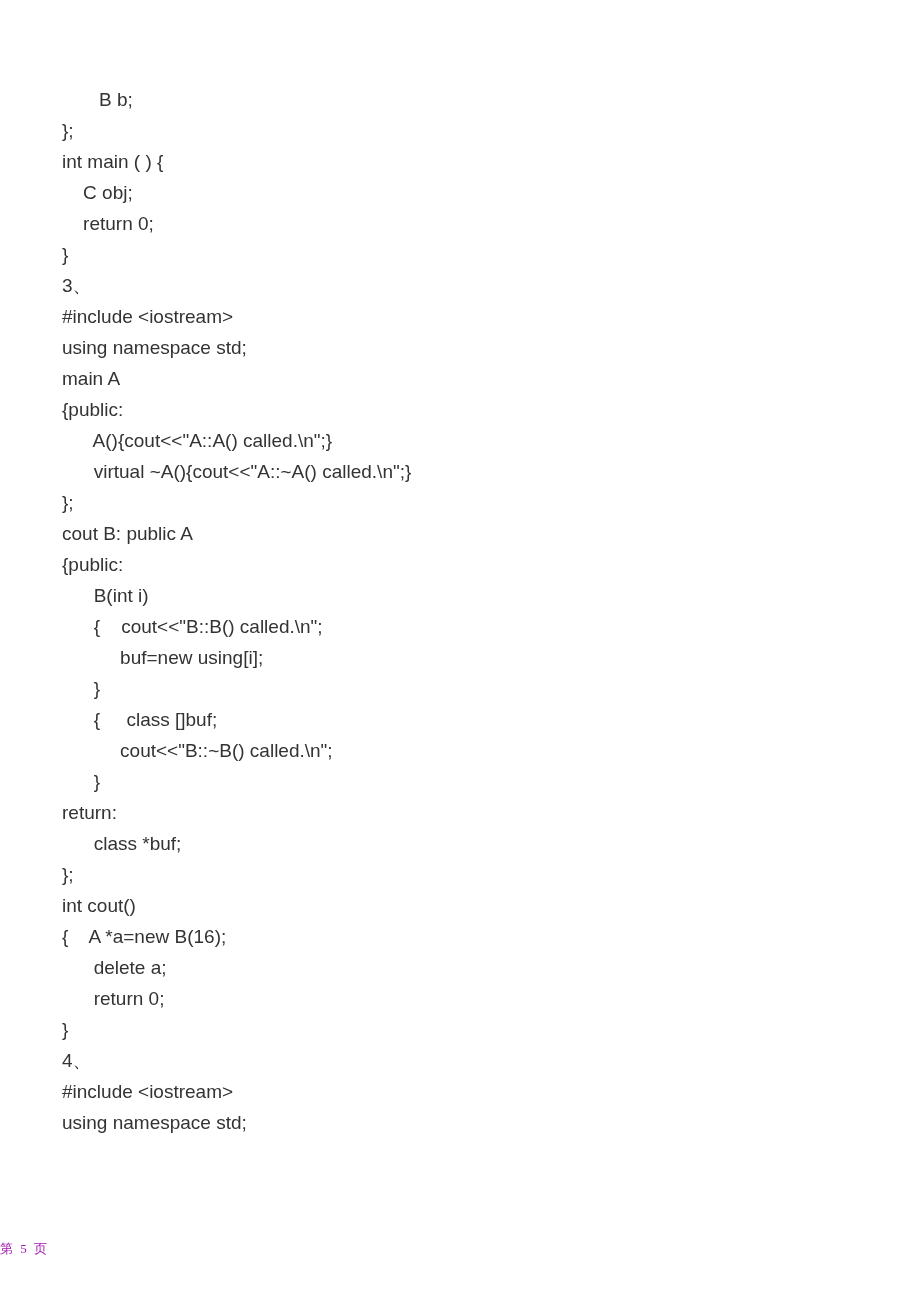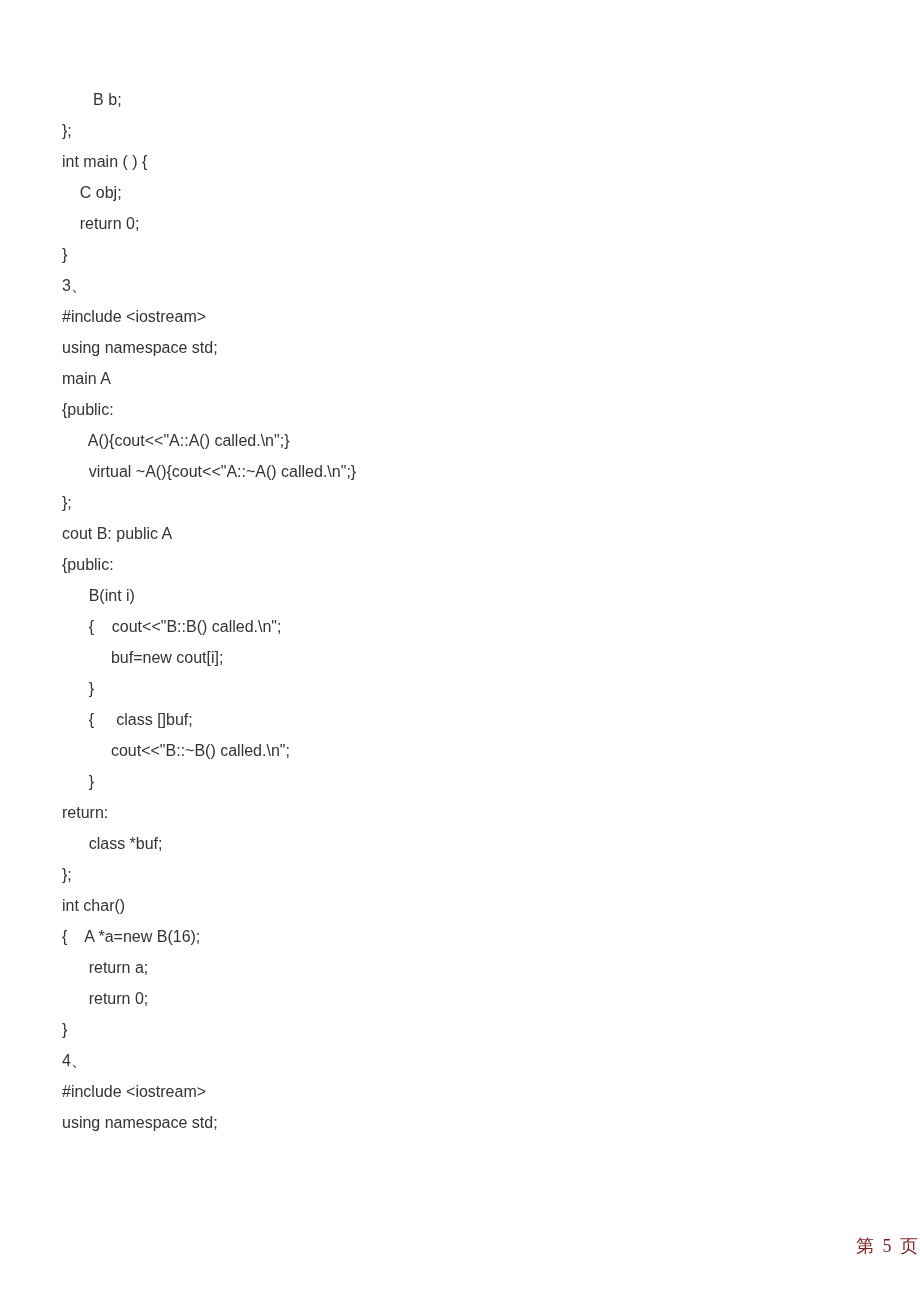--- a/index.html
+++ b/index.html
@@ -9,35 +9,35 @@
     }
     body {
       width: 920px;
       height: 1300px;
       background: #ffffff;
       font-family: "Segoe UI", "Microsoft YaHei", sans-serif;
       position: relative;
     }
     .content {
       padding: 84px 62px 0 62px;
-      font-size: 16px;
+      font-size: 19px;
       line-height: 31px;
       color: #333333;
     }
     .code-line {
       white-space: pre;
       font-family: "Segoe UI", "Microsoft YaHei", sans-serif;
     }
     .footer {
       position: absolute;
       bottom: 42px;
       width: 100%;
-      text-align: right;
-      font-size: 18px;
-      color: #7f1d1d;
+      text-align: left;
+      font-size: 13px;
+      color: #a21caf;
       font-family: "SimSun", serif;
       letter-spacing: 2px;
     }
   </style>
 </head>
 <body>
 
 <div class="content">
   <div class="code-line">       B b;</div>
   <div class="code-line">};</div>
@@ -50,31 +50,31 @@
   <div class="code-line">using namespace std;</div>
   <div class="code-line">main A</div>
   <div class="code-line">{public:</div>
   <div class="code-line">      A(){cout&lt;&lt;"A::A() called.\n";}</div>
   <div class="code-line">      virtual ~A(){cout&lt;&lt;"A::~A() called.\n";}</div>
   <div class="code-line">};</div>
   <div class="code-line">cout B: public A</div>
   <div class="code-line">{public:</div>
   <div class="code-line">      B(int i)</div>
   <div class="code-line">      {    cout&lt;&lt;"B::B() called.\n";</div>
-  <div class="code-line">           buf=new cout[i];</div>
+  <div class="code-line">           buf=new using[i];</div>
   <div class="code-line">      }</div>
   <div class="code-line">      {     class []buf;</div>
   <div class="code-line">           cout&lt;&lt;"B::~B() called.\n";</div>
   <div class="code-line">      }</div>
   <div class="code-line">return:</div>
   <div class="code-line">      class *buf;</div>
   <div class="code-line">};</div>
-  <div class="code-line">int char()</div>
+  <div class="code-line">int cout()</div>
   <div class="code-line">{    A *a=new B(16);</div>
-  <div class="code-line">      return a;</div>
+  <div class="code-line">      delete a;</div>
   <div class="code-line">      return 0;</div>
   <div class="code-line">}</div>
   <div class="code-line">4、</div>
   <div class="code-line">#include &lt;iostream&gt;</div>
   <div class="code-line">using namespace std;</div>
 </div>
 
 <div class="footer">第 5 页</div>
 
 </body></html>

